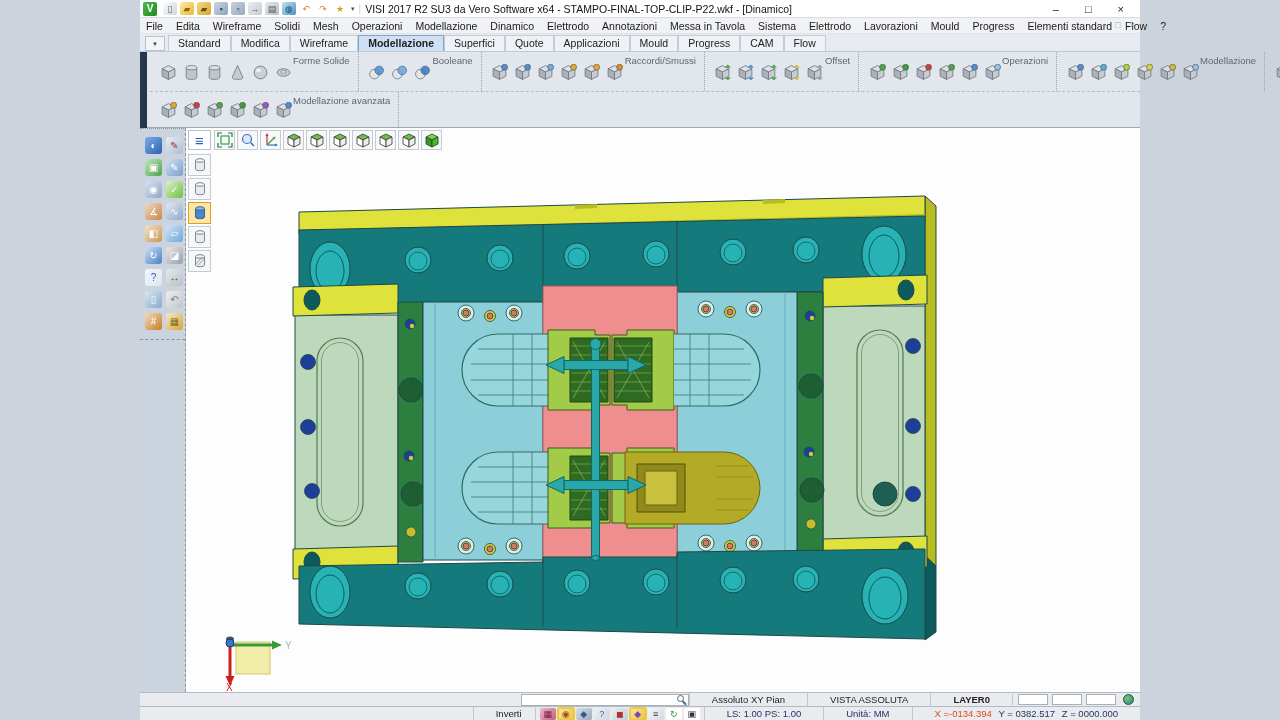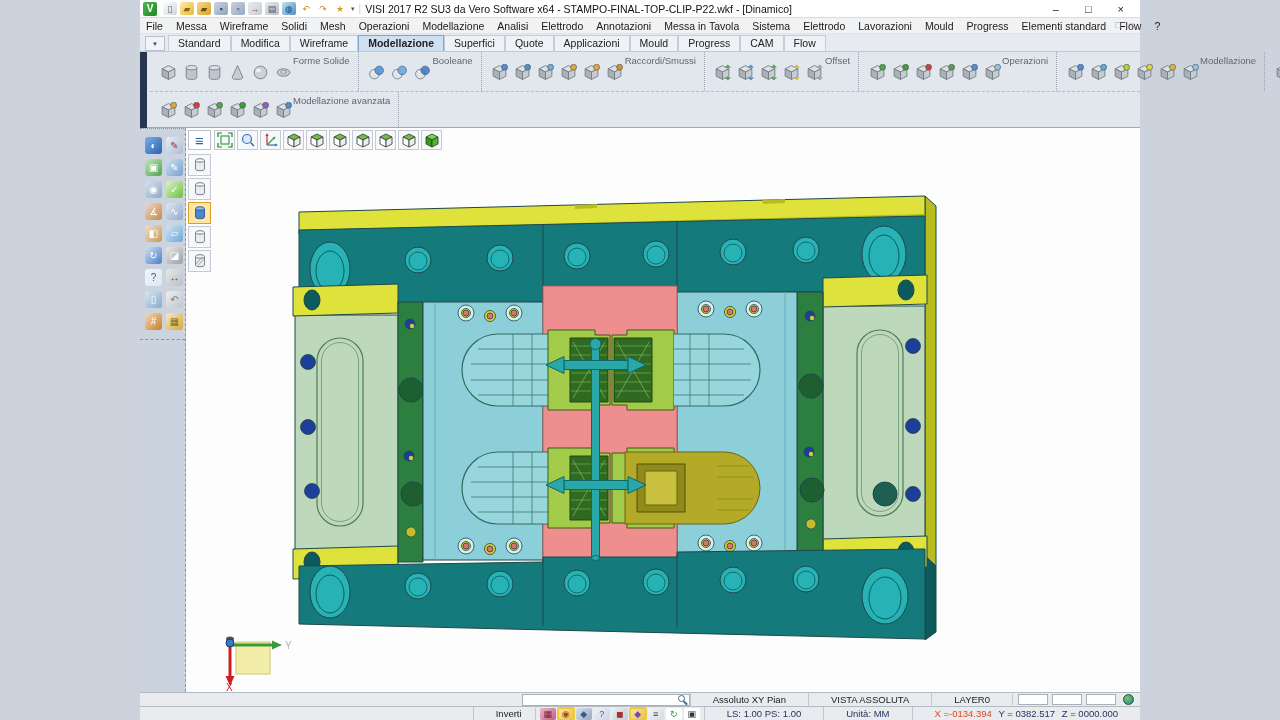--- a/index.html
+++ b/index.html
@@ -77,21 +77,21 @@
   .model { position:absolute; left:99px; top:66px; width:655px; height:452px; }
   .triad { position:absolute; left:30px; top:502px; width:76px; height:62px; }
   .triad text { font-family:"Liberation Sans",sans-serif; }
 
   
   .status1, .status2 { height:14px; background:#e9ebee; border-top:1px solid #b2bac3;
     display:flex; align-items:center; font-size:9.5px; color:#222; }
   .sp { flex:1; }
   .scell { border-left:1px solid #bfc6cd; height:14px; line-height:13px; text-align:center;
     padding:0 22px; white-space:nowrap; }
-  .scell.bold { font-weight:normal;text-align:center; }
+  .scell.bold { font-weight:bold;text-align:center; }
   .sb-search { width:168px; height:12px; background:#fff; border:1px solid #a9b0b8; display:flex;
     align-items:center; }
   .sb-search input { flex:1; border:none; outline:none; height:10px; font-size:9px; background:transparent; min-width:0; }
   .mag { width:7px; height:7px; border:1.5px solid #4a6a8a; border-radius:50%; position:relative;
     margin:0 4px 2px 0; flex:none; }
   .mag::after { content:""; position:absolute; width:5px; height:1.5px; background:#4a6a8a;
     transform:rotate(45deg); right:-4px; bottom:-2px; }
   .sboxes { display:flex; gap:4px; padding:0 5px; border-left:1px solid #bfc6cd; }
   .sboxes input { width:30px; height:11px; border:1px solid #a9b0b8; background:#fff; font-size:9px; }
   .globe { width:11px; height:11px; border-radius:50%; flex:none;
@@ -233,27 +233,27 @@
       <span data-name="minimize-button">–</span>
       <span data-name="maximize-button">□</span>
       <span data-name="close-button">×</span>
     </div>
   </div>
 
   <div class="menubar" data-name="menu-bar">
     <div class="menus">
 
     <span class="menu-item" data-name="menu-item">File</span>
-          <span class="menu-item" data-name="menu-item">Messa</span>
+          <span class="menu-item" data-name="menu-item">Edita</span>
           <span class="menu-item" data-name="menu-item">Wireframe</span>
           <span class="menu-item" data-name="menu-item">Solidi</span>
           <span class="menu-item" data-name="menu-item">Mesh</span>
           <span class="menu-item" data-name="menu-item">Operazioni</span>
           <span class="menu-item" data-name="menu-item">Modellazione</span>
-          <span class="menu-item" data-name="menu-item">Analisi</span>
+          <span class="menu-item" data-name="menu-item">Dinamico</span>
           <span class="menu-item" data-name="menu-item">Elettrodo</span>
           <span class="menu-item" data-name="menu-item">Annotazioni</span>
           <span class="menu-item" data-name="menu-item">Messa in Tavola</span>
           <span class="menu-item" data-name="menu-item">Sistema</span>
           <span class="menu-item" data-name="menu-item">Elettrodo</span>
           <span class="menu-item" data-name="menu-item">Lavorazioni</span>
           <span class="menu-item" data-name="menu-item">Mould</span>
           <span class="menu-item" data-name="menu-item">Progress</span>
           <span class="menu-item" data-name="menu-item">Elementi standard</span>
           <span class="menu-item" data-name="menu-item">Flow</span>

